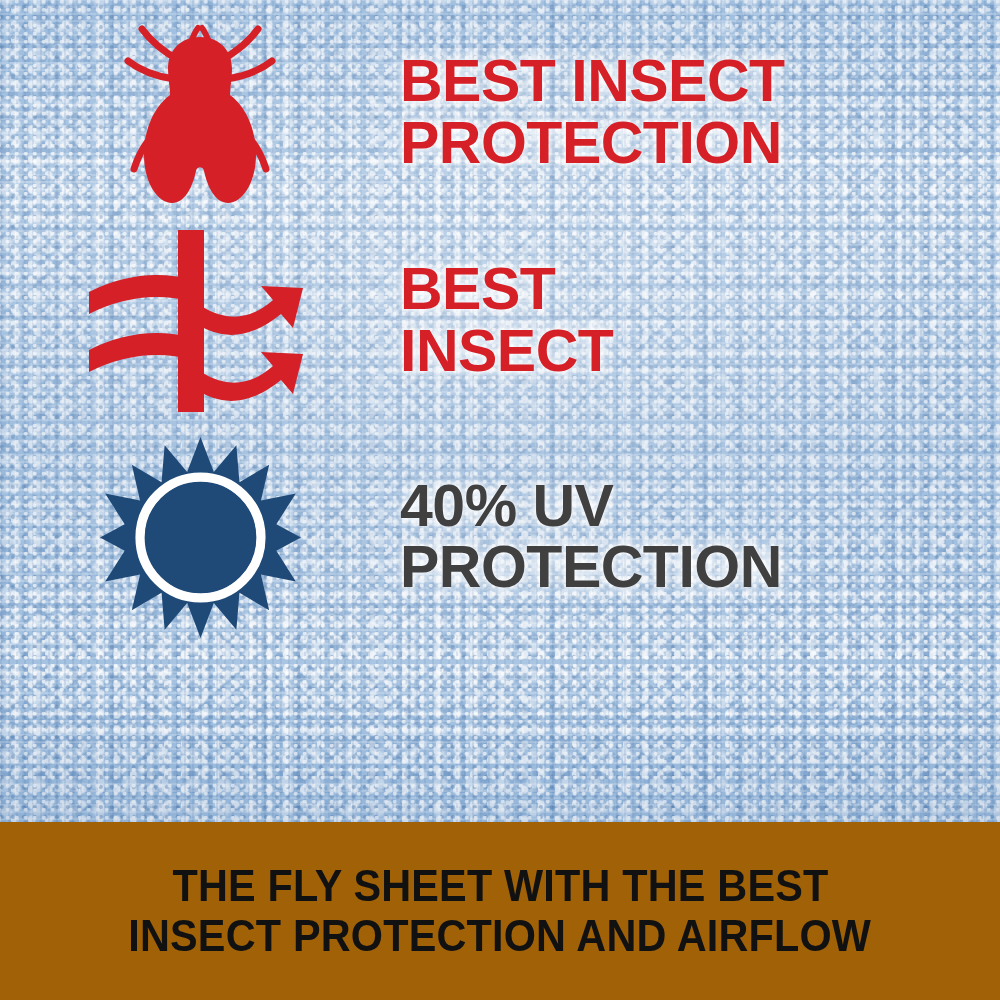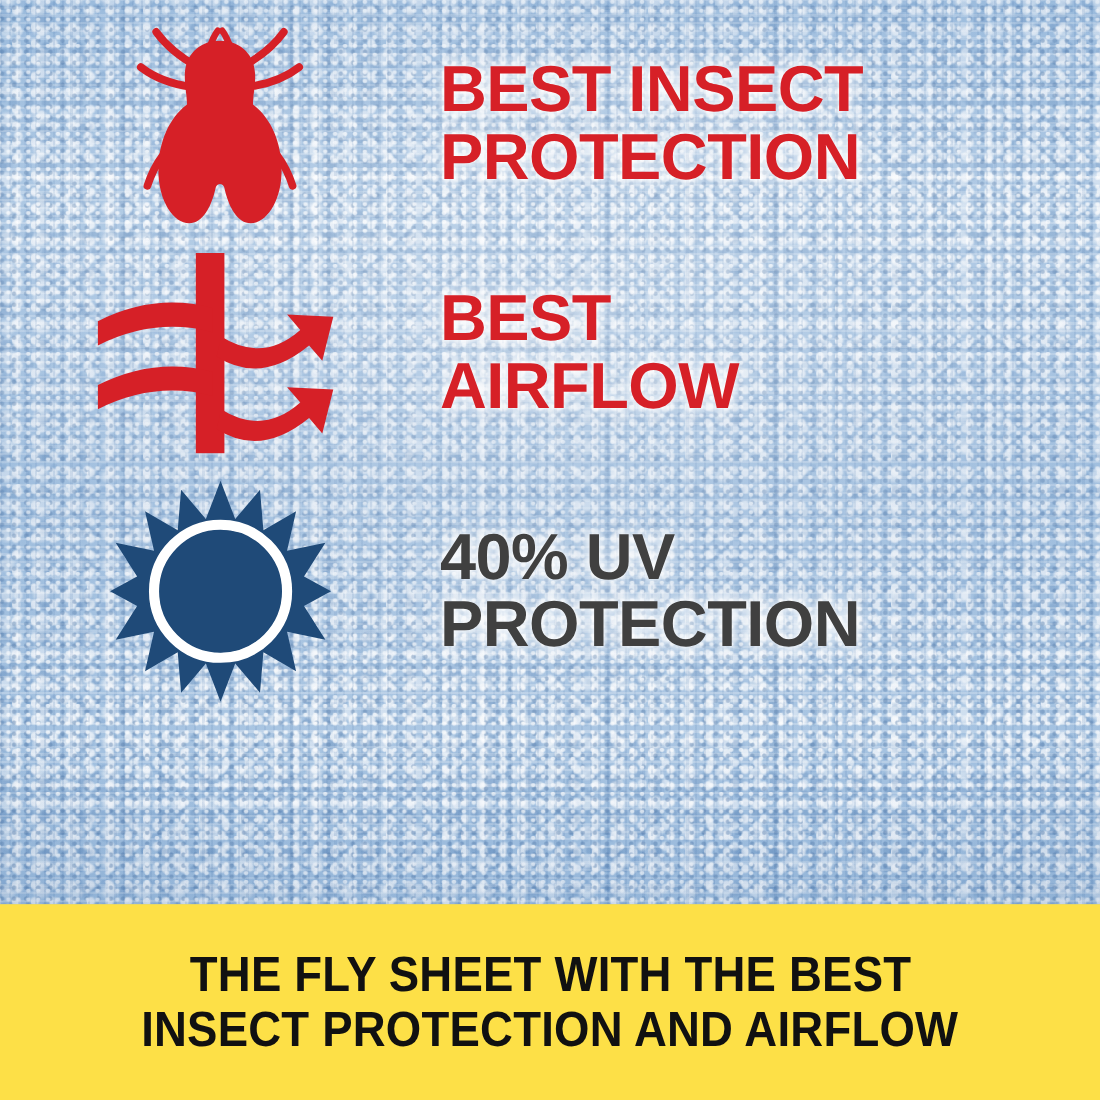--- a/index.html
+++ b/index.html
@@ -125,21 +125,21 @@
   #row-uv      { top: 432px; height: 210px; }
   #row-durability { top: 645px; height: 175px; }
 
   
   .banner {
     position: absolute;
     left: 0;
     top: 822px;
     width: 1000px;
     height: 178px;
-    background: #fde047;
+    background: #a16207;
     display: flex;
     flex-direction: column;
     align-items: center;
     justify-content: center;
   }
   .banner-line {
     font-family: "Liberation Sans Narrow", "Liberation Sans", sans-serif;
     font-weight: bold;
     color: #111111;
     font-size: 45px;
@@ -221,21 +221,21 @@
 
             <path d="M118 146
                      q38 24 72 -6
                      l-12 -14 l42 2 l-10 40 l-12 -14
                      q-44 36 -84 10 Z"></path>
           </g>
         </svg>
       </div>
       <div class="text-cell">
         <p class="feature-text red">BEST
-AIRFLOW</p>
+INSECT</p>
       </div>
     </div>
 
     <div class="row" id="row-uv">
       <div class="icon-cell">
         <svg width="205" height="205" viewBox="0 0 200 200" aria-hidden="true">
 
           <polygon fill="#1f4a78" points="
             100,2 113,36 135,10 138,46 167,29 159,64 193,57 174,87
             198,100 174,113 193,143 159,136 167,171 138,154 135,190 113,164

